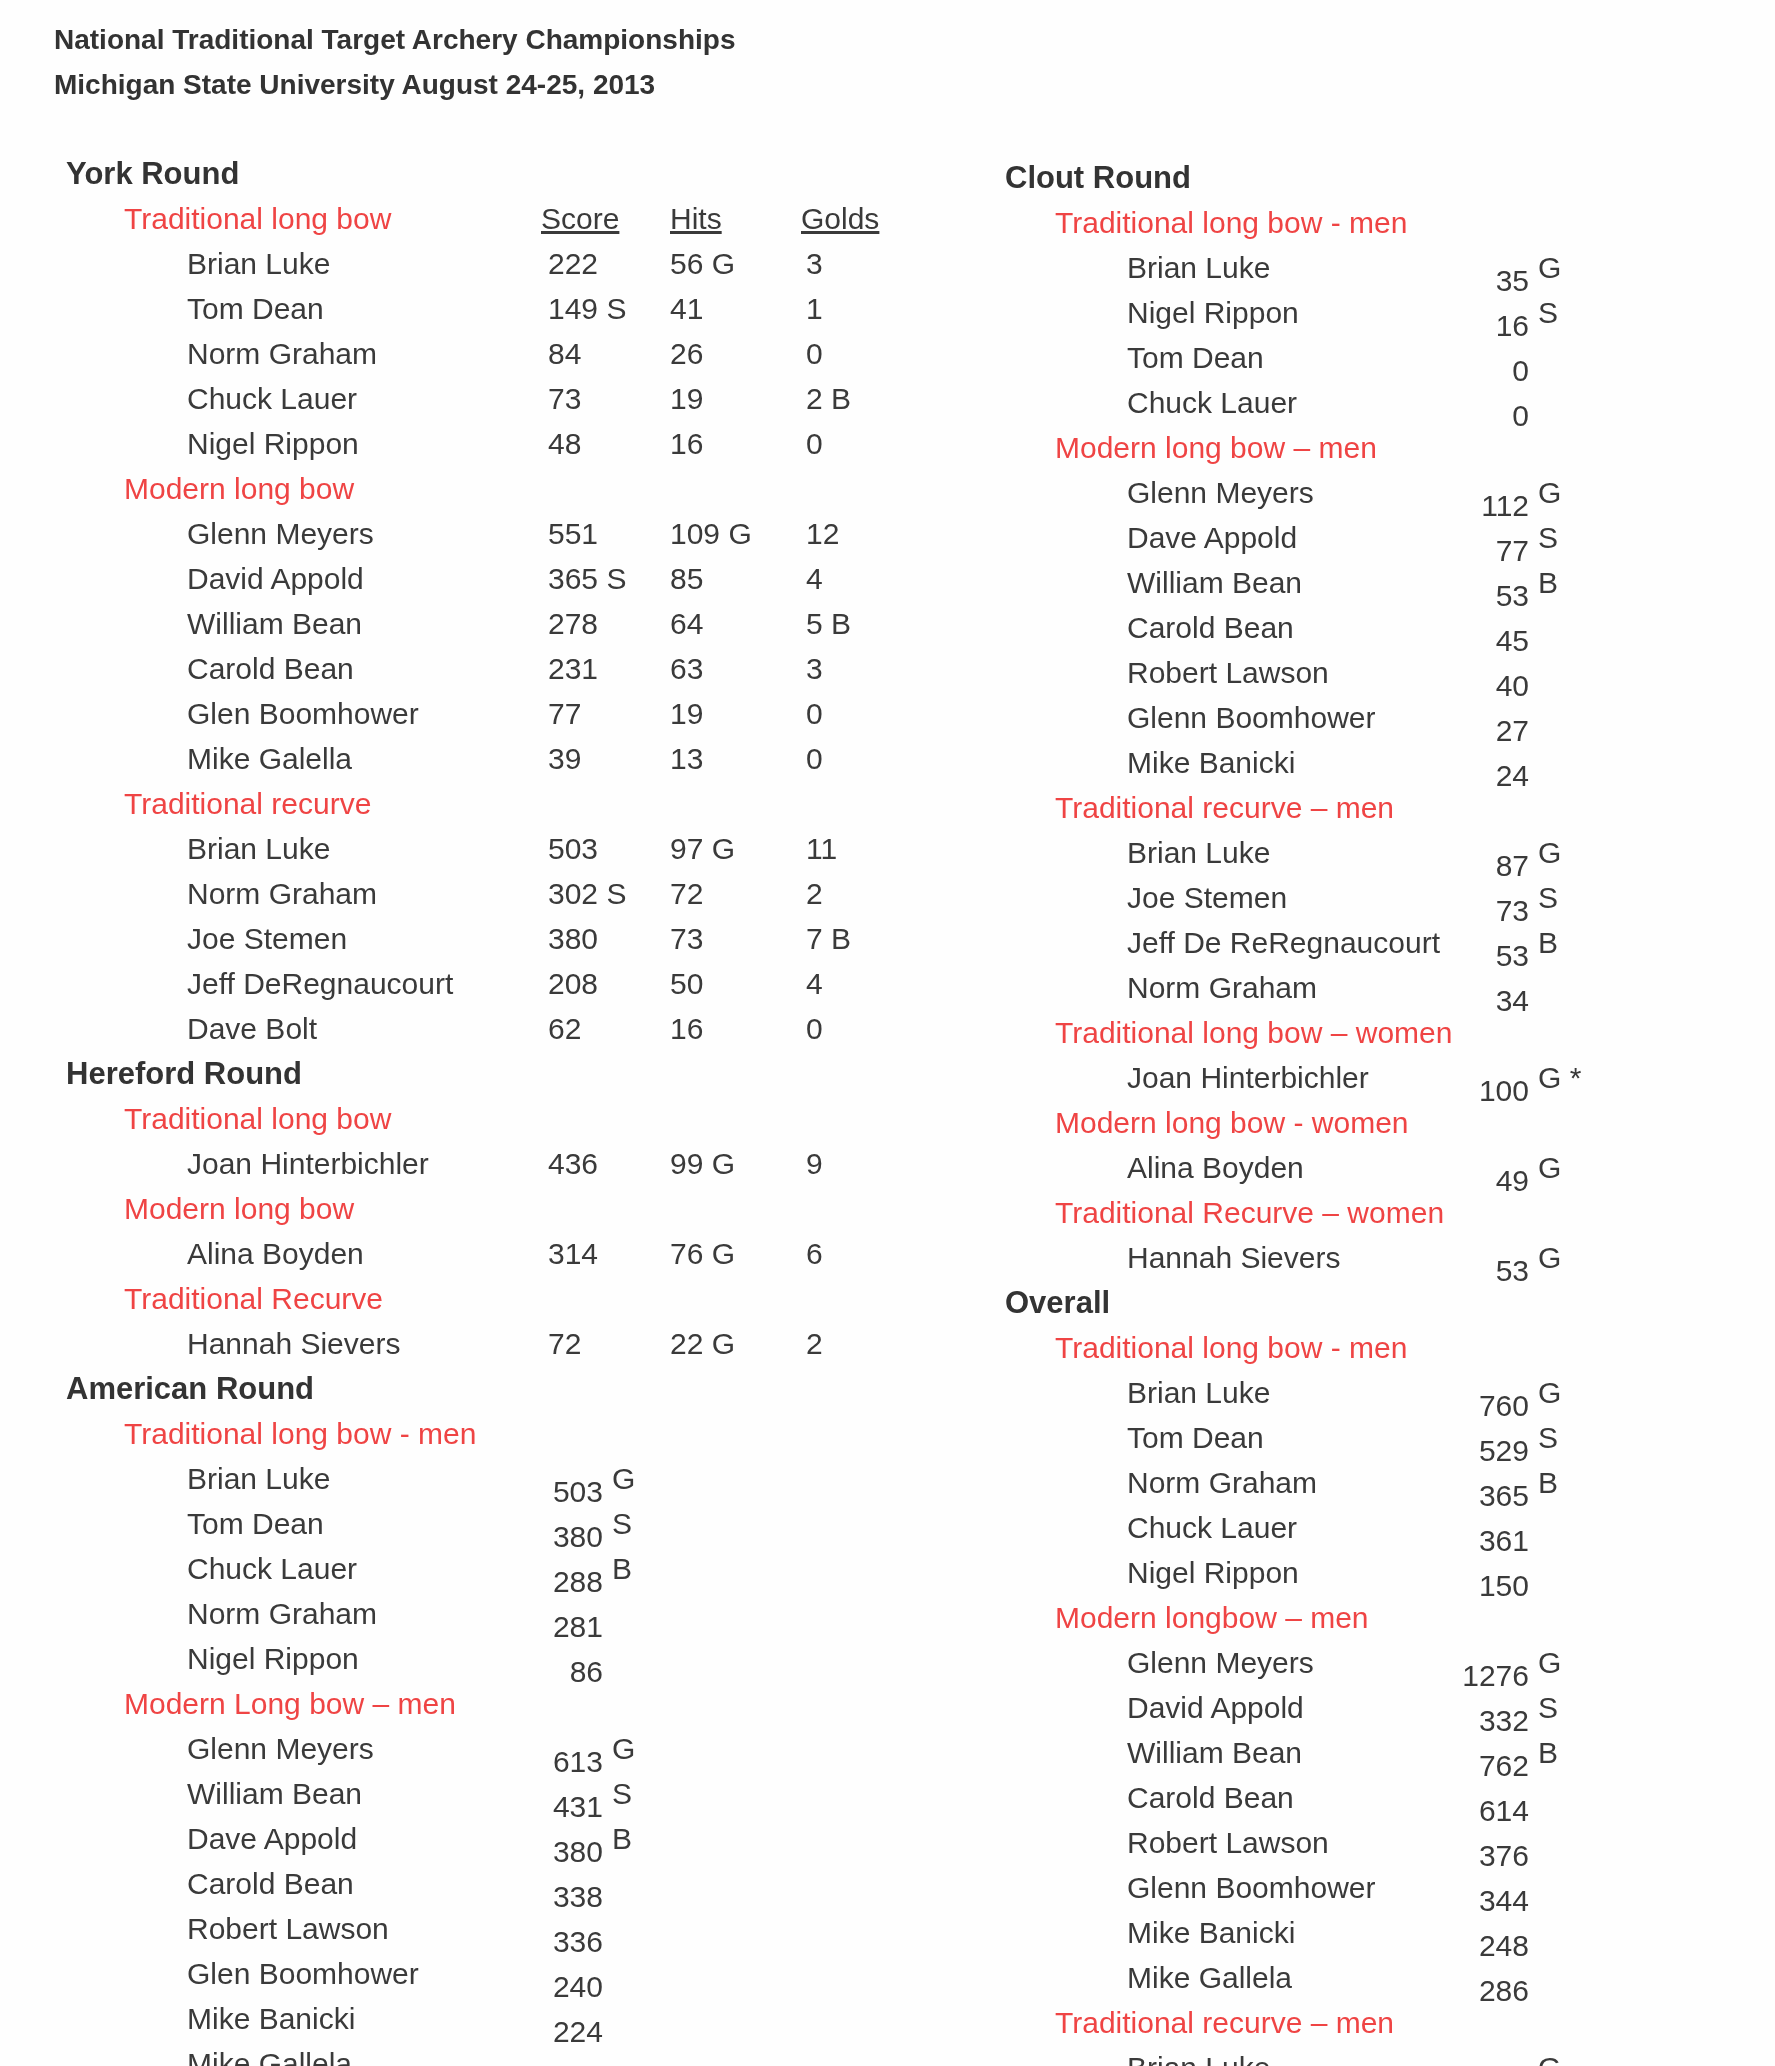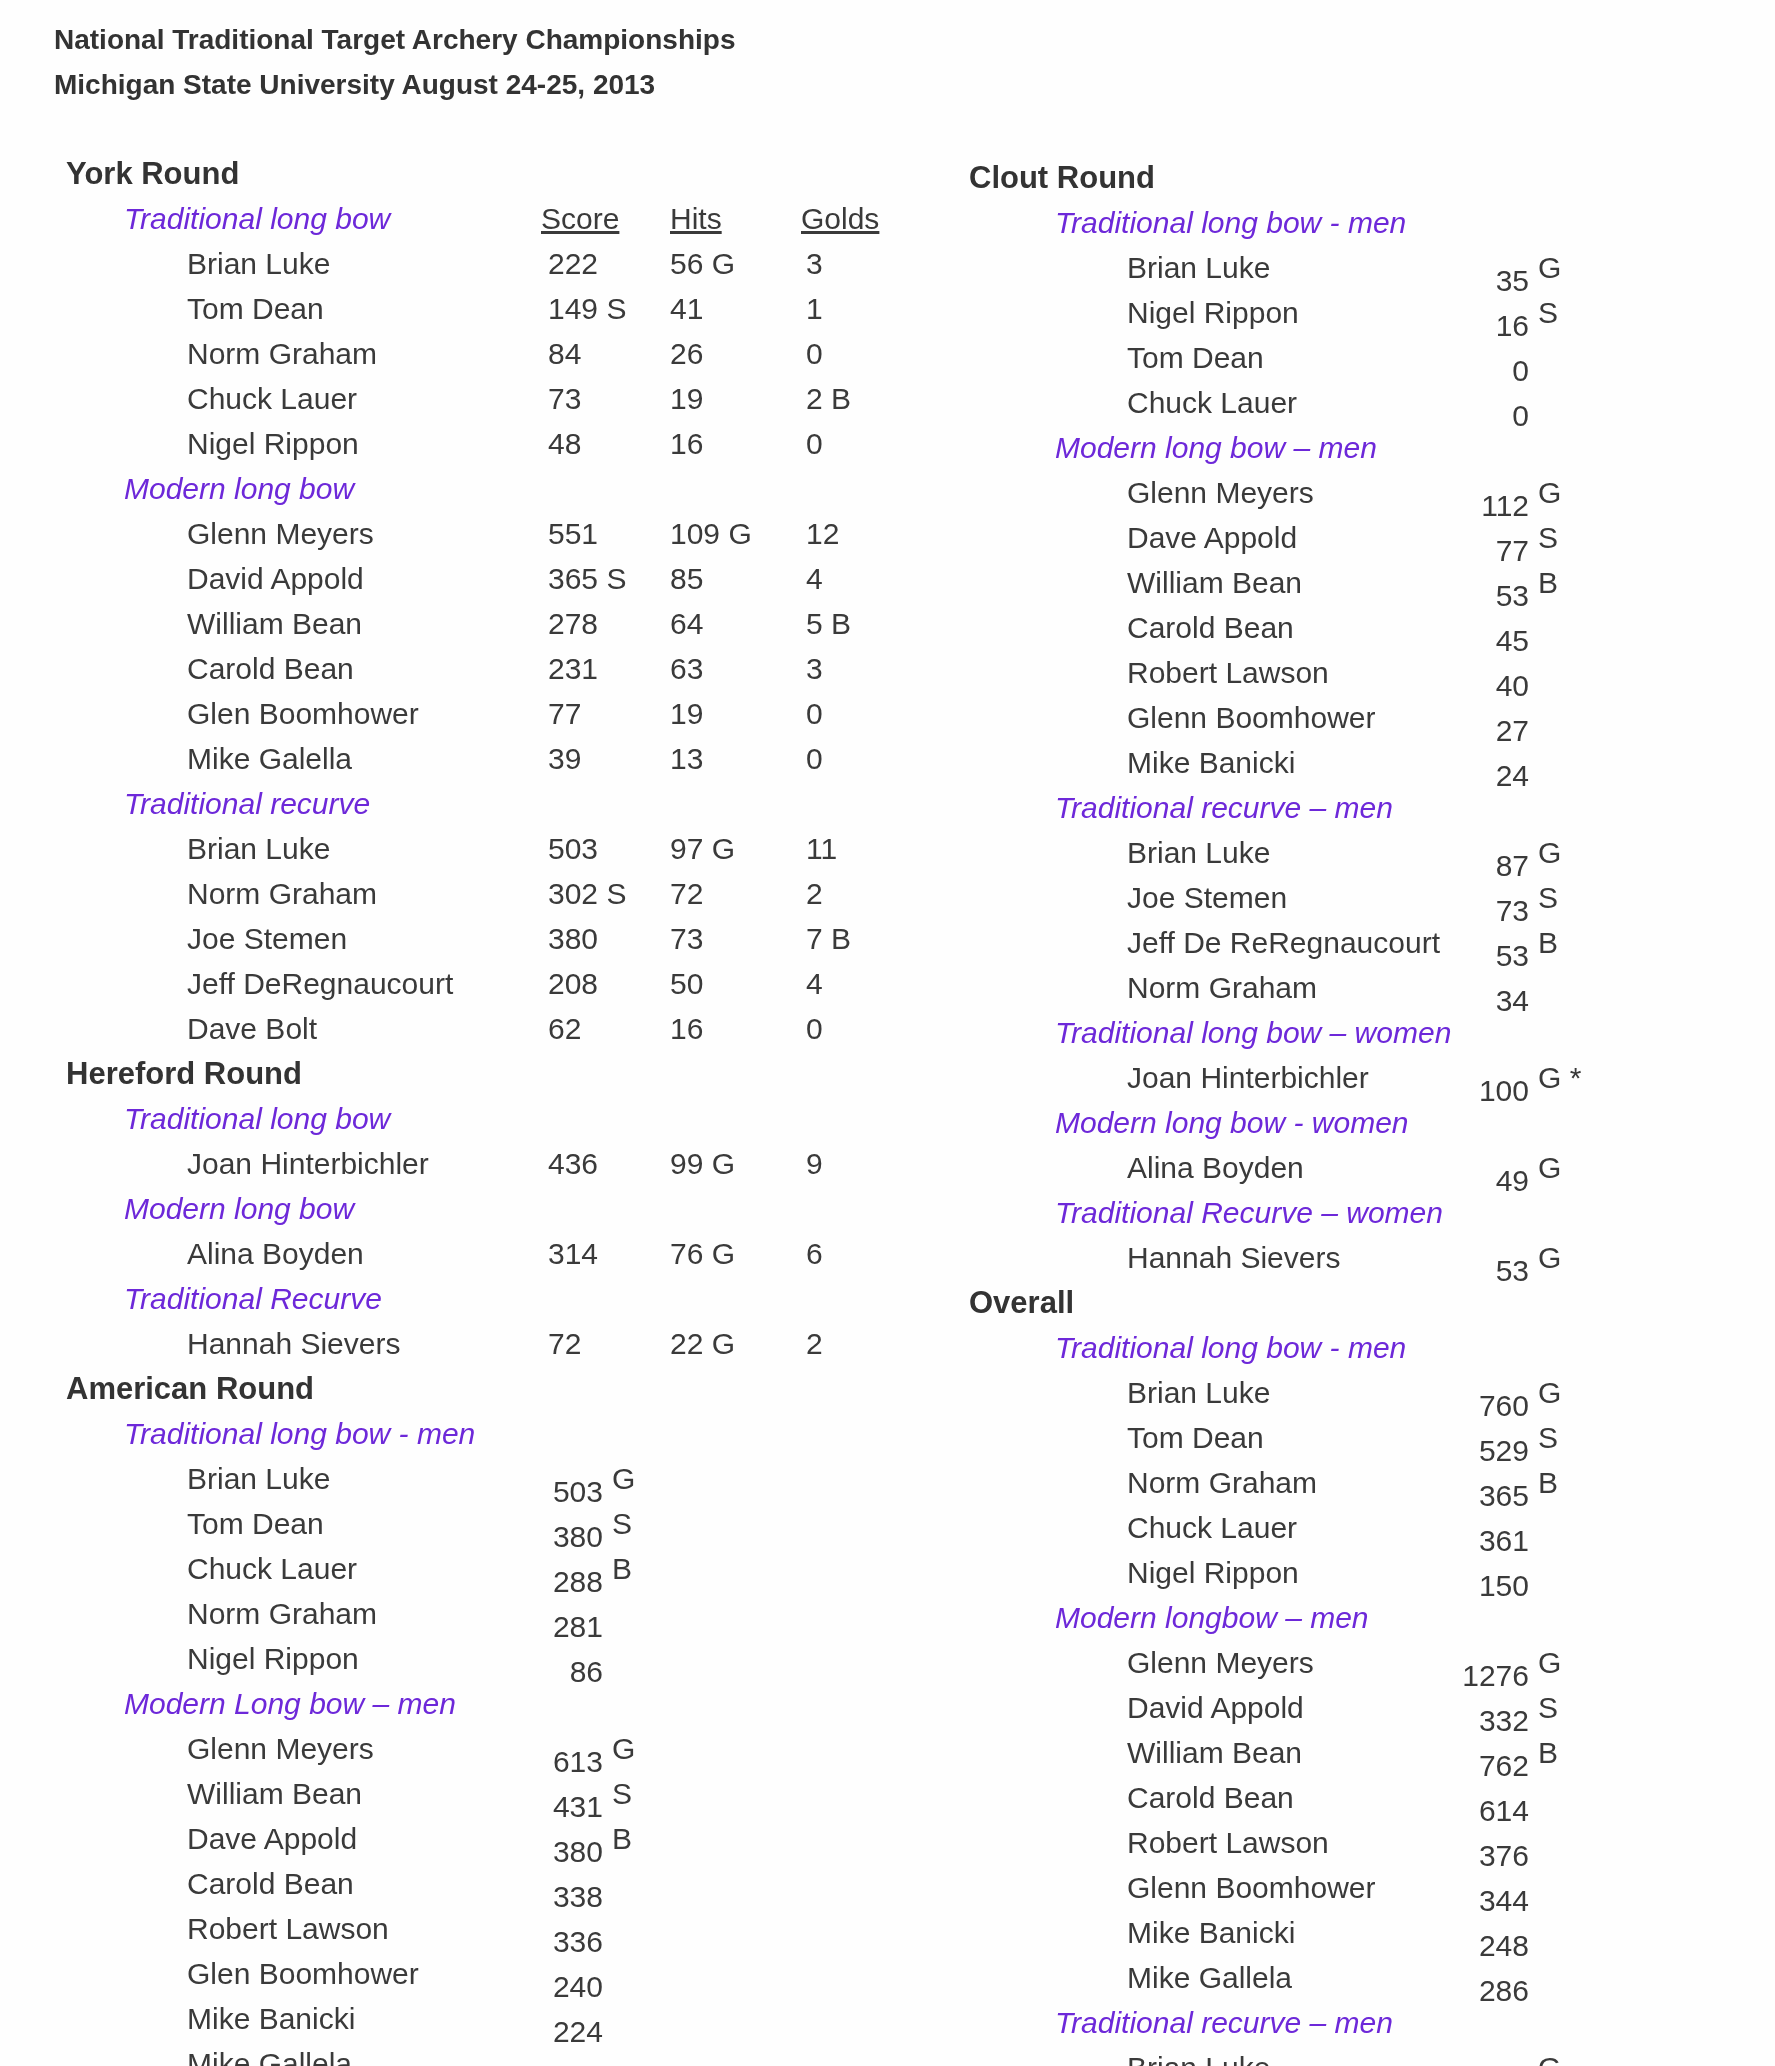--- a/index.html
+++ b/index.html
@@ -32,39 +32,39 @@
   .row { position: relative; height: 45px; }
   .cell {
     position: absolute;
     top: 0;
     line-height: 45px;
     font-size: 30px;
     white-space: nowrap;
     color: #3a3a3a;
   }
   .sec { font-weight: bold; font-size: 31px; color: #333333; }
-  .cat { font-style: italic; color: #6d28d9; }
+  .cat { color: #ef4444; }
   .hdr { text-decoration: underline; }
   .num { text-align: right; margin-top: 13px; }
 
   
   #col-left .sec       { left: 66px; }
   #col-left .cat       { left: 124px; }
   #col-left .name      { left: 187px; }
   #col-left .t-score   { left: 548px; }
   #col-left .t-hits    { left: 670px; }
   #col-left .t-golds   { left: 806px; }
   #col-left .hdr-score { left: 541px; }
   #col-left .hdr-hits  { left: 670px; }
   #col-left .hdr-golds { left: 801px; }
   #col-left .num       { left: 496px; width: 107px; }
   #col-left .suf       { left: 612px; }
 
   
-  #col-right .sec      { left: 969px; }
+  #col-right .sec      { left: 1005px; }
   #col-right .cat      { left: 1055px; }
   #col-right .name     { left: 1127px; }
   #col-right .num      { left: 1422px; width: 107px; }
   #col-right .suf      { left: 1538px; }
 </style>
 </head>
 <body>
 
 <div class="page">
 

